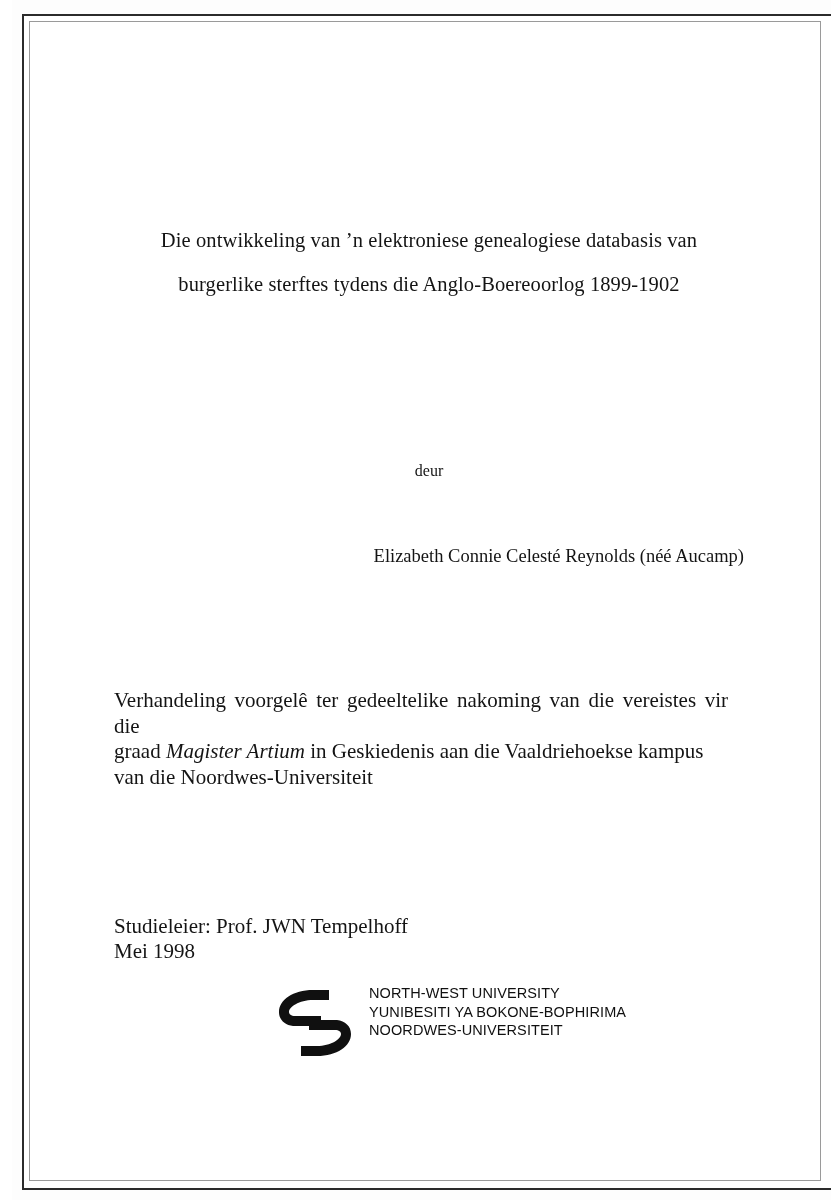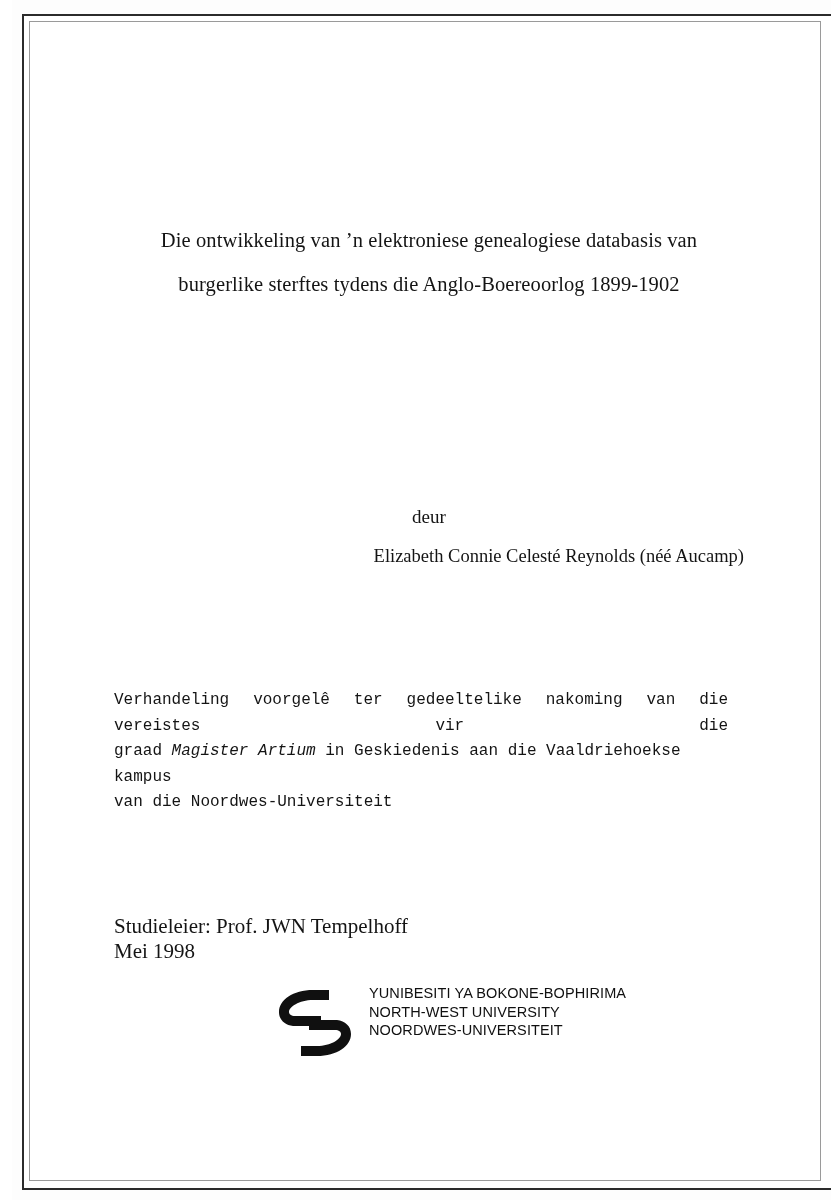--- a/index.html
+++ b/index.html
@@ -69,41 +69,39 @@
   .title .line2 {
     display: block;
   }
 
   .byline-deur {
     position: absolute;
     top: 434px;
     left: 0;
     width: 630px;
     text-align: center;
-    font-size: 19px;
-    margin-top: 44px;
+    font-size: 16px;
   }
 
   .author {
     position: absolute;
     top: 518px;
     left: 0;
     width: 630px;
     text-align: right;
     font-size: 18.5px;
   }
 
   .declaration {
     position: absolute;
     top: 660px;
     left: 0;
     width: 614px;
-    font-size: 16px;
+    font-size: 21px;
     line-height: 25.5px;
-    font-family: Liberation Mono, monospace;
   }
   .declaration .l1 {
     display: block;
     text-align: justify;
     text-align-last: justify;
   }
   .declaration .l2,
   .declaration .l3 {
     display: block;
     text-align: left;
@@ -184,21 +182,21 @@
         <div class="logo-mark">
           <svg width="92" height="74" viewBox="0 0 92 74" xmlns="http://www.w3.org/2000/svg">
             <g fill="#101010">
               <path d="M44 4 C24 4 10 14 10 26 C10 34 16 39 24 40 L40 40 L40 30 L26 30 C22 30 20 28 20 26 C20 21 30 14 44 14 L60 14 L60 4 Z"></path>
               <path d="M48 70 C68 70 82 60 82 48 C82 40 76 35 68 34 L52 34 L52 44 L66 44 C70 44 72 46 72 48 C72 53 62 60 48 60 L32 60 L32 70 Z"></path>
               <rect x="40" y="30" width="12" height="14"></rect>
             </g>
           </svg>
         </div>
         <div class="logo-text">
+          <span>NORTH-WEST UNIVERSITY</span>
           <span>YUNIBESITI YA BOKONE-BOPHIRIMA</span>
-          <span>NORTH-WEST UNIVERSITY</span>
           <span>NOORDWES-UNIVERSITEIT</span>
         </div>
       </div>
 
     </div>
   </div>
 </div>
 
 </body></html>

